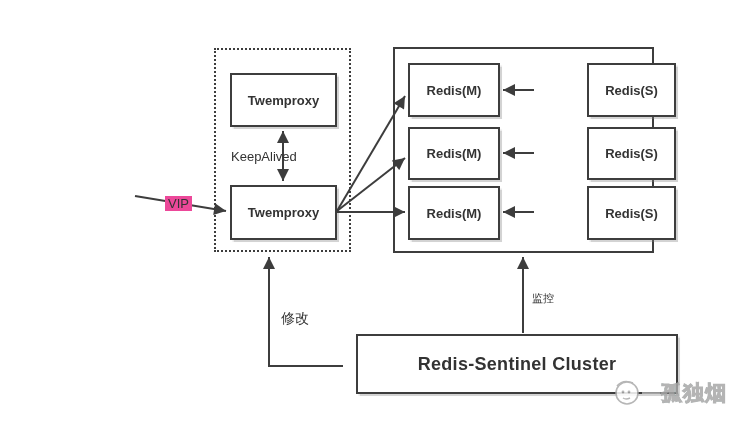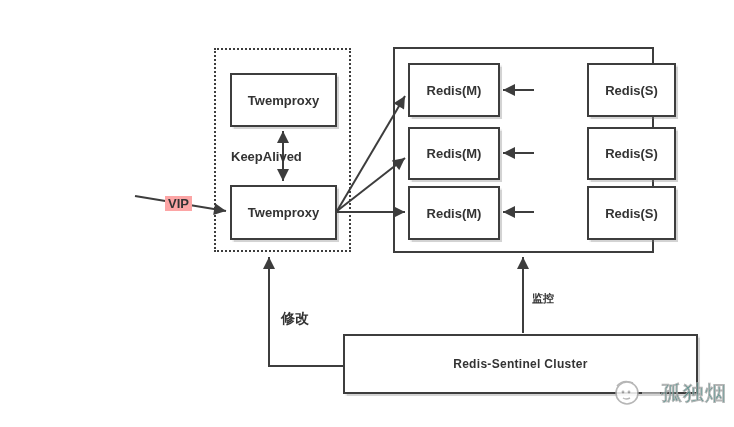--- a/index.html
+++ b/index.html
@@ -27,51 +27,51 @@
     border:2px dotted #3d3d3d;
     background:transparent;
     z-index:1;
   }
   #connector-layer{
     position:absolute;left:0;top:0;z-index:3;
     pointer-events:none;
   }
   .edge-label{
     position:absolute;
-    font-weight:bold;color:#333333;
+    font-weight:normal;color:#333333;
     z-index:4;
     white-space:nowrap;
   }
   
   #clients-box{left:48px;top:168px;width:87px;height:54px;font-size:14px;}
   #twemproxy-top-box{left:230px;top:73px;width:107px;height:54px;}
   #twemproxy-bottom-box{left:230px;top:185px;width:107px;height:55px;}
   #twemproxy-group{left:214px;top:48px;width:137px;height:204px;}
   #redis-cluster-box{left:393px;top:47px;width:261px;height:206px;box-shadow:none;background:transparent;position:absolute;box-sizing:border-box;border:2px solid #3d3d3d;z-index:1;}
   .redis-m{left:408px;width:92px;text-align:center;}
   .redis-s{left:566px;width:89px;margin-left:21px;}
   .row1{top:63px;height:54px;}
   .row2{top:127px;height:53px;}
   .row3{top:186px;height:54px;}
-  #sentinel-box{left:343px;top:334px;width:355px;height:60px;font-size:12px;letter-spacing:0.3px;}
-  #vip-label{left:165px;top:196px;font-size:13px;background:#fca5a5;padding:0 3px;}
+  #sentinel-box{left:356px;top:334px;width:322px;height:60px;font-size:18px;letter-spacing:0.3px;}
+  #vip-label{left:165px;top:196px;font-size:13px;background:#ec4899;padding:0 3px;}
   #keepalived-label{left:231px;top:149px;font-size:13px;}
   #modify-label{left:281px;top:310px;font-size:14px;}
   #monitor-label{left:532px;top:291px;font-size:11px;}
   
   #watermark{
     position:absolute;left:613px;top:377px;
     display:flex;align-items:center;
     z-index:5;opacity:0.85;
   }
   #watermark-dash{
     font-weight:bold;color:#b5b5b5;font-size:18px;line-height:1;margin:0 1px;
   }
   #watermark-text{
-    font-size:21px;font-weight:normal;line-height:1;
+    font-size:21px;font-weight:bold;line-height:1;
     color:#0f766e;
     -webkit-text-stroke:1px #a8a8a8;
     letter-spacing:1px;
   }
 </style>
 </head>
 <body>
 
 <div id="canvas">
 

